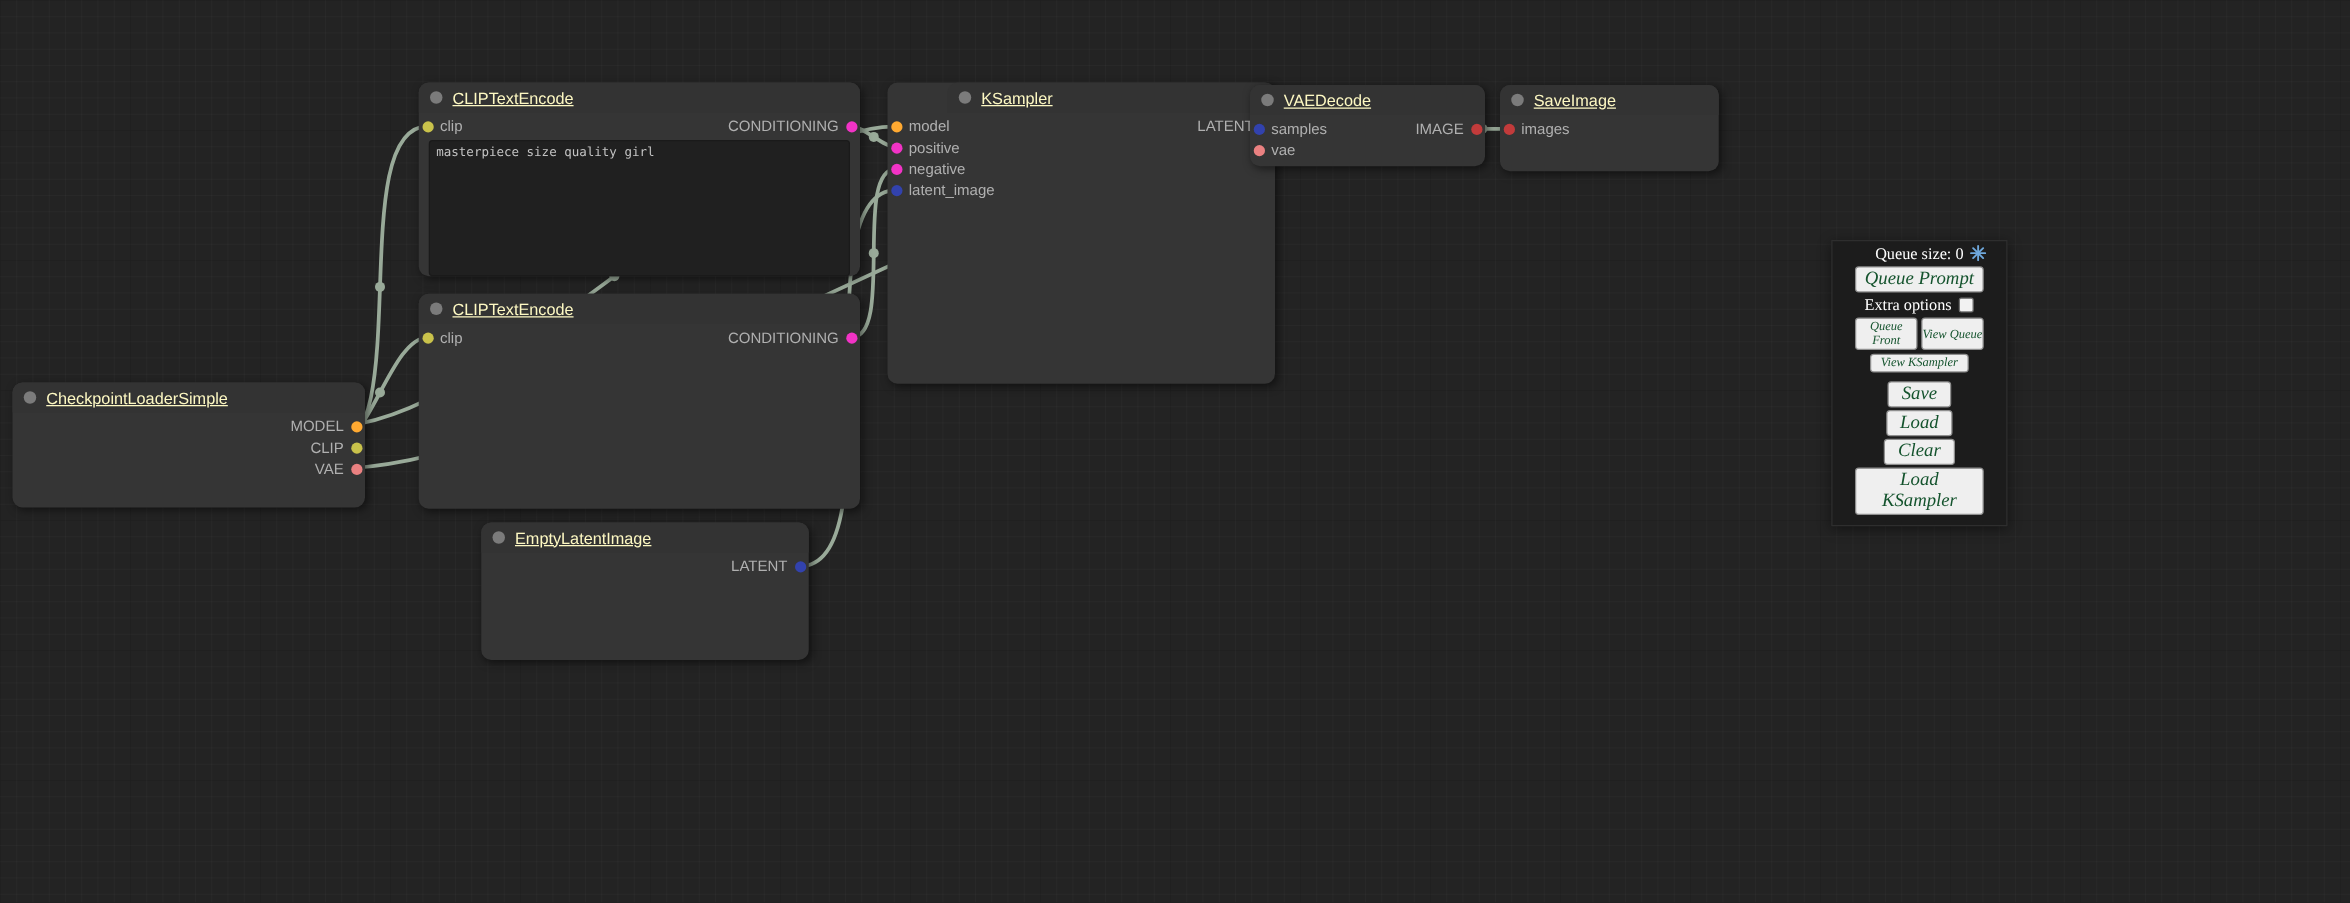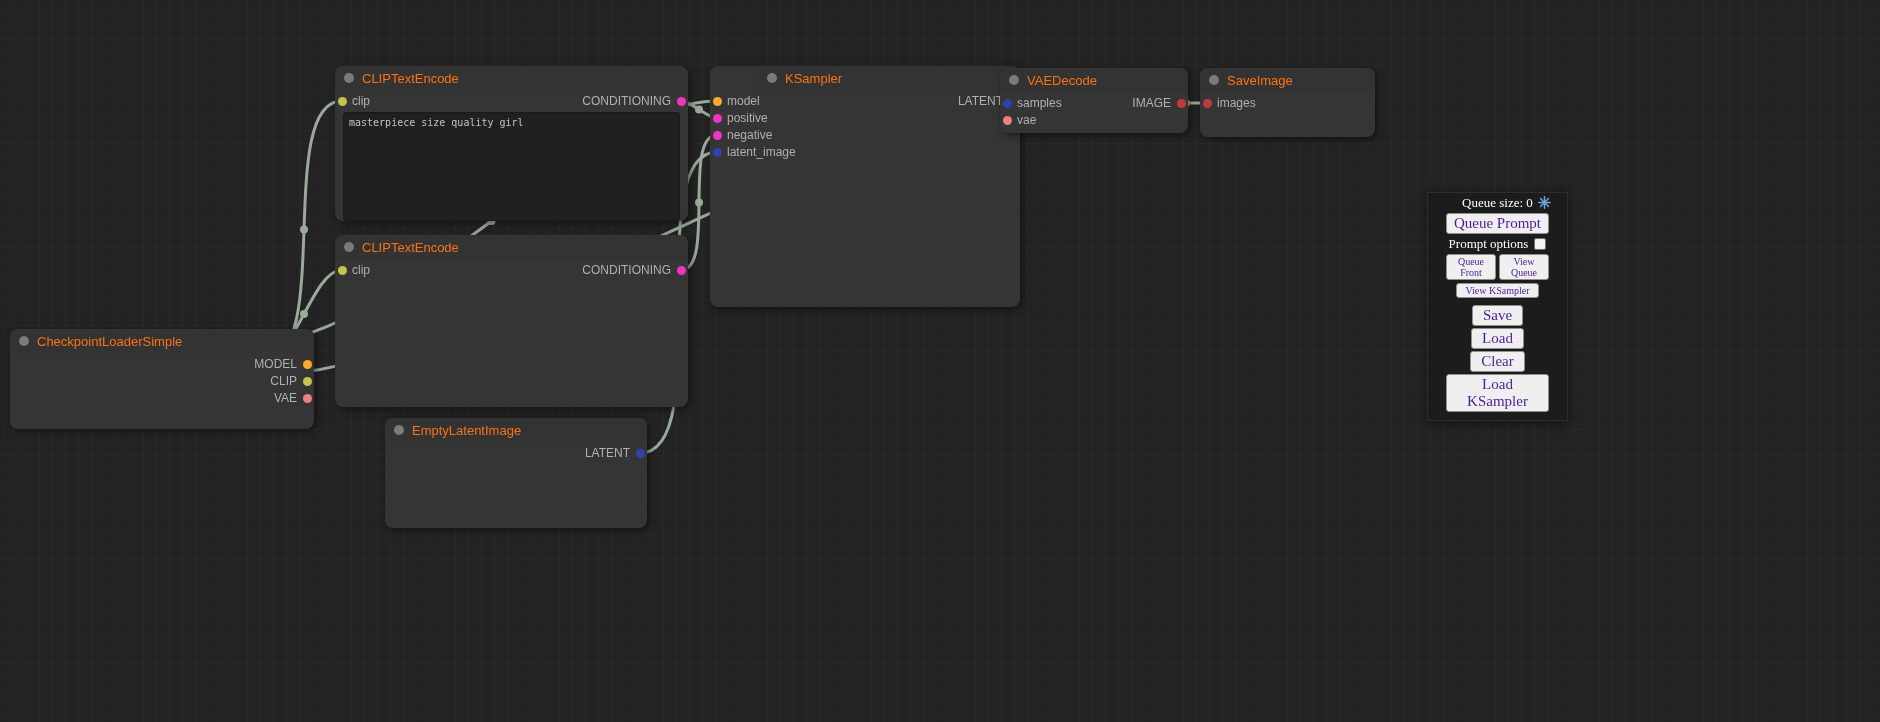--- a/index.html
+++ b/index.html
@@ -10,35 +10,35 @@
       linear-gradient(rgba(255,255,255,0.022) 1px, transparent 1px),
       linear-gradient(90deg, rgba(255,255,255,0.022) 1px, transparent 1px),
       linear-gradient(rgba(0,0,0,0.22) 1px, transparent 1px),
       linear-gradient(90deg, rgba(0,0,0,0.22) 1px, transparent 1px);
     background-size:13px 13px,13px 13px,104px 104px,104px 104px;
   }
   #links-layer{position:absolute;left:0;top:0;z-index:1;}
   #nodes-layer{position:absolute;left:0;top:0;right:0;bottom:0;z-index:2;}
   .node{position:absolute;background:#353535;border-radius:8px;box-shadow:2px 2px 7px rgba(0,0,0,0.5);}
   .node-title{height:24px;background:#333333;border-radius:8px 8px 0 0;display:flex;align-items:center;padding:0 9px;gap:8px;}
-  .node-title-text{color:#f97316;font-size:13px;white-space:nowrap;}
+  .node-title-text{color:#fef9c3;font-size:13px;white-space:nowrap;text-decoration:underline;}
   .title-dot{width:10px;height:10px;border-radius:50%;background:#7b7b7b;flex:0 0 auto;}
   .slot{position:absolute;left:0;right:0;height:17px;}
   .slot-dot{position:absolute;top:50%;width:9px;height:9px;margin-top:-4.5px;border-radius:50%;}
   .slot-dot.in{left:2.5px;}
   .slot-dot.out{right:2.5px;}
   .slot-label{position:absolute;top:50%;transform:translateY(-50%);font-size:12px;color:#b0b0b0;white-space:nowrap;}
   .slot-label.in{left:17px;}
   .slot-label.out{right:17px;}
   .node-text{position:absolute;left:8px;right:8px;background:#202020;border:1px solid #1a1a1a;border-radius:3px;color:#c3c3c3;font-family:"DejaVu Sans Mono",monospace;font-size:10px;line-height:1.35;padding:3px 5px;white-space:pre-wrap;overflow:hidden;}
   
-  .comfy-menu{position:absolute;z-index:3;left:1427px;top:192px;width:141px;background:#1c1c1c;border:1px solid #2e2e2e;color:#fff;font-family:"Liberation Serif",serif;text-align:center;padding:2px 18px 8px;box-shadow:0 2px 10px rgba(0,0,0,0.45);box-sizing:border-box;}
+  .comfy-menu{position:absolute;z-index:3;left:1465px;top:192px;width:141px;background:#1c1c1c;border:1px solid #2e2e2e;color:#fff;font-family:"Liberation Serif",serif;text-align:center;padding:2px 18px 8px;box-shadow:0 2px 10px rgba(0,0,0,0.45);box-sizing:border-box;}
   .menu-header{position:relative;height:15px;font-size:13px;line-height:15px;}
   .settings-icon{position:absolute;right:-2px;top:1px;width:13px;height:13px;cursor:pointer;}
-  .comfy-menu button{font-family:"Liberation Serif",serif;background:#efefef;color:#4c1d95;border:1px solid #8f8f8f;border-radius:3px;cursor:pointer;box-sizing:border-box;}
+  .comfy-menu button{font-family:"Liberation Serif",serif;background:#efefef;color:#14532d;border:1px solid #8f8f8f;border-radius:3px;cursor:pointer;box-sizing:border-box;font-style:italic;}
   .queue-prompt-btn{display:block;width:100%;font-size:15px;padding:1px 0;margin:3px 0 2px;}
   .extra-row{display:flex;align-items:center;justify-content:center;gap:6px;font-size:13px;height:15px;margin:1px 0 3px;}
   .checkbox{width:10px;height:10px;background:#f2f2f2;border:1px solid #6f6f6f;border-radius:2px;display:inline-block;}
   .btn-row{display:flex;gap:3px;margin:0 0 3px;}
   .btn-row button{flex:1 1 0;font-size:10px;padding:1px 0;}
   .small-btn{display:block;margin:0 auto 2px;font-size:10px;padding:1px 8px;}
   .big-btn{display:block;margin:2px auto 0;font-size:15px;padding:1px 10px;min-width:44px;}
   .big-btn.first{margin-top:7px;}
 </style>
 </head>
@@ -59,21 +59,21 @@
       <path d="M 681 270 C 715.929393066585 270 682.070606933415 135 717 135" fill="none" stroke="#99AA99" stroke-width="3"></path>
       <circle cx="699" cy="202.5" r="4" fill="#99AA99"></circle>
       <path d="M 640 453 C 717.6731935741025 453 639.3268064258975 152 717 152" fill="none" stroke="#99AA99" stroke-width="3"></path>
       <circle cx="678.5" cy="302.5" r="4" fill="#99AA99"></circle>
       <path d="M 965 101 C 975.5118980208143 101 996.4881019791857 103 1007 103" fill="none" stroke="#99AA99" stroke-width="3"></path>
       <circle cx="986" cy="102" r="4" fill="#99AA99"></circle>
       <path d="M 1165 103 C 1175.5 103 1196.5 103 1207 103" fill="none" stroke="#99AA99" stroke-width="3"></path>
       <circle cx="1186" cy="103" r="4" fill="#99AA99"></circle>
     </svg>
   <div id="nodes-layer">
-      <div class="node" style="left: 10px; top: 306px; width: 304px; height: 100px; margin-top: 23px;">
+      <div class="node" style="left: 10px; top: 306px; width: 282px; height: 100px;">
         <div class="node-title">
           <span class="title-dot"></span>
           <span class="node-title-text">CheckpointLoaderSimple</span>
         </div>
         <div class="slot" style="top: 26.5px;">
           <span class="slot-dot out" style="background: rgb(255, 169, 49);"></span>
           <span class="slot-label out">MODEL</span>
         </div>
         <div class="slot" style="top: 43.5px;">
           <span class="slot-dot out" style="background: rgb(201, 194, 75);"></span>
@@ -186,21 +186,21 @@
         <g stroke="#6fa8dc" stroke-width="1.5" stroke-linecap="round">
           <line x1="6.5" y1="0.8" x2="6.5" y2="12.2"></line>
           <line x1="0.8" y1="6.5" x2="12.2" y2="6.5"></line>
           <line x1="2.5" y1="2.5" x2="10.5" y2="10.5"></line>
           <line x1="10.5" y1="2.5" x2="2.5" y2="10.5"></line>
         </g>
       </svg>
     </div>
     <button class="queue-prompt-btn">Queue Prompt</button>
     <div class="extra-row">
-      <span>Prompt options</span>
+      <span>Extra options</span>
       <span class="checkbox"></span>
     </div>
     <div class="btn-row">
       <button>Queue Front</button>
       <button>View Queue</button>
     </div>
     <button class="small-btn">View KSampler</button>
     <button class="big-btn first">Save</button>
     <button class="big-btn">Load</button>
     <button class="big-btn">Clear</button>

